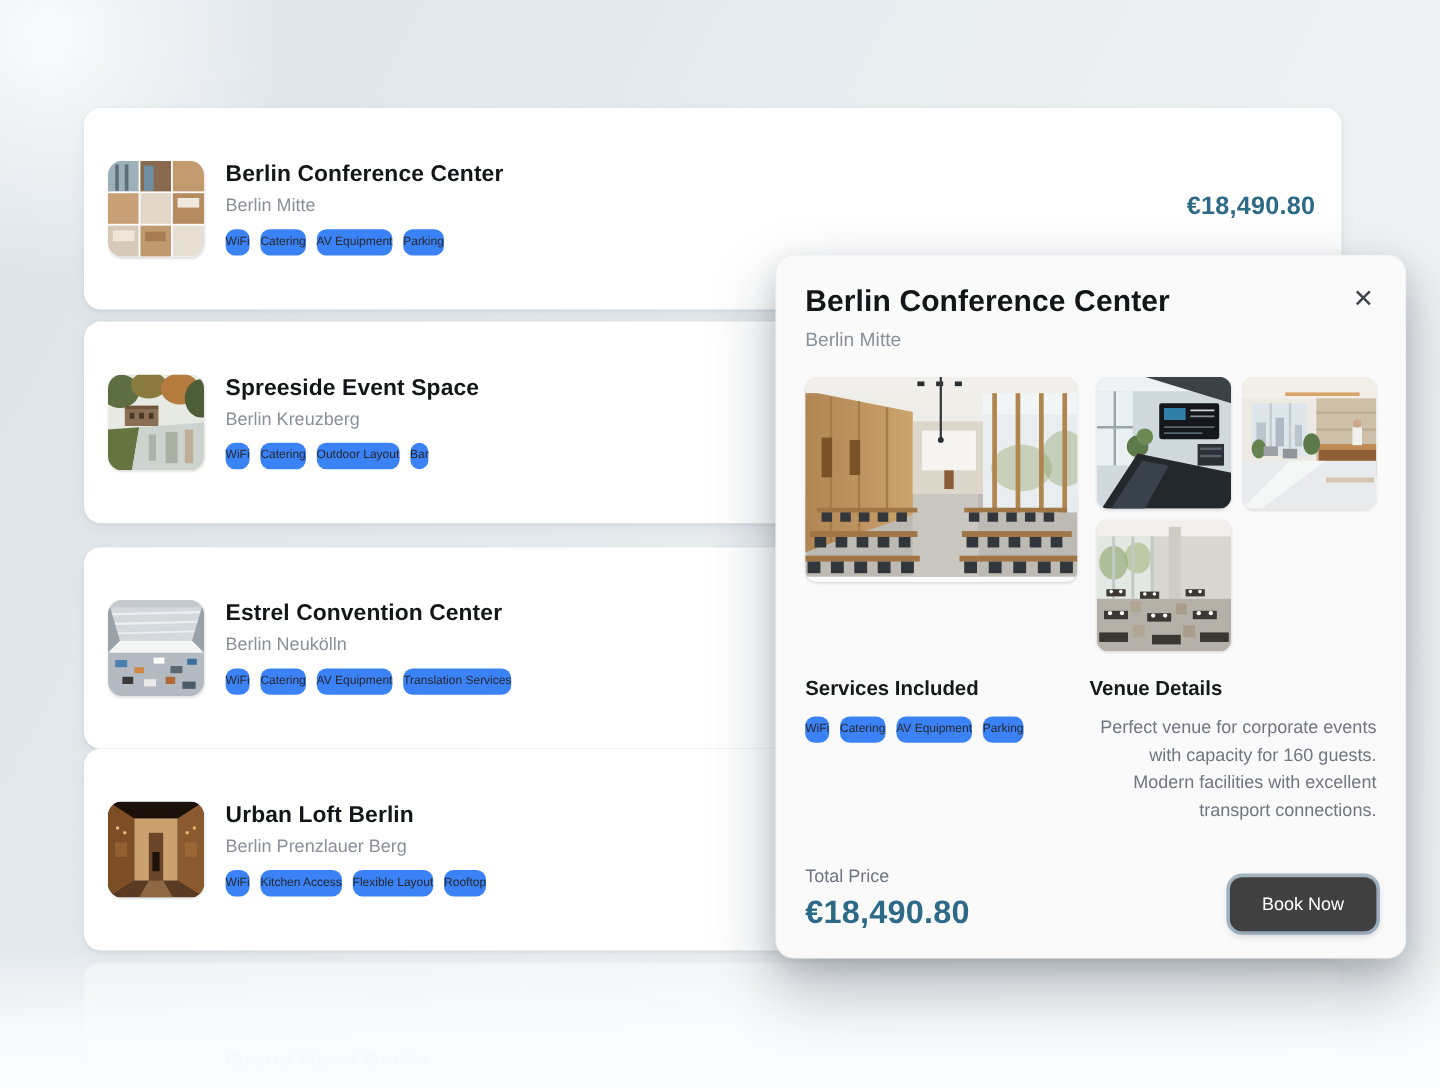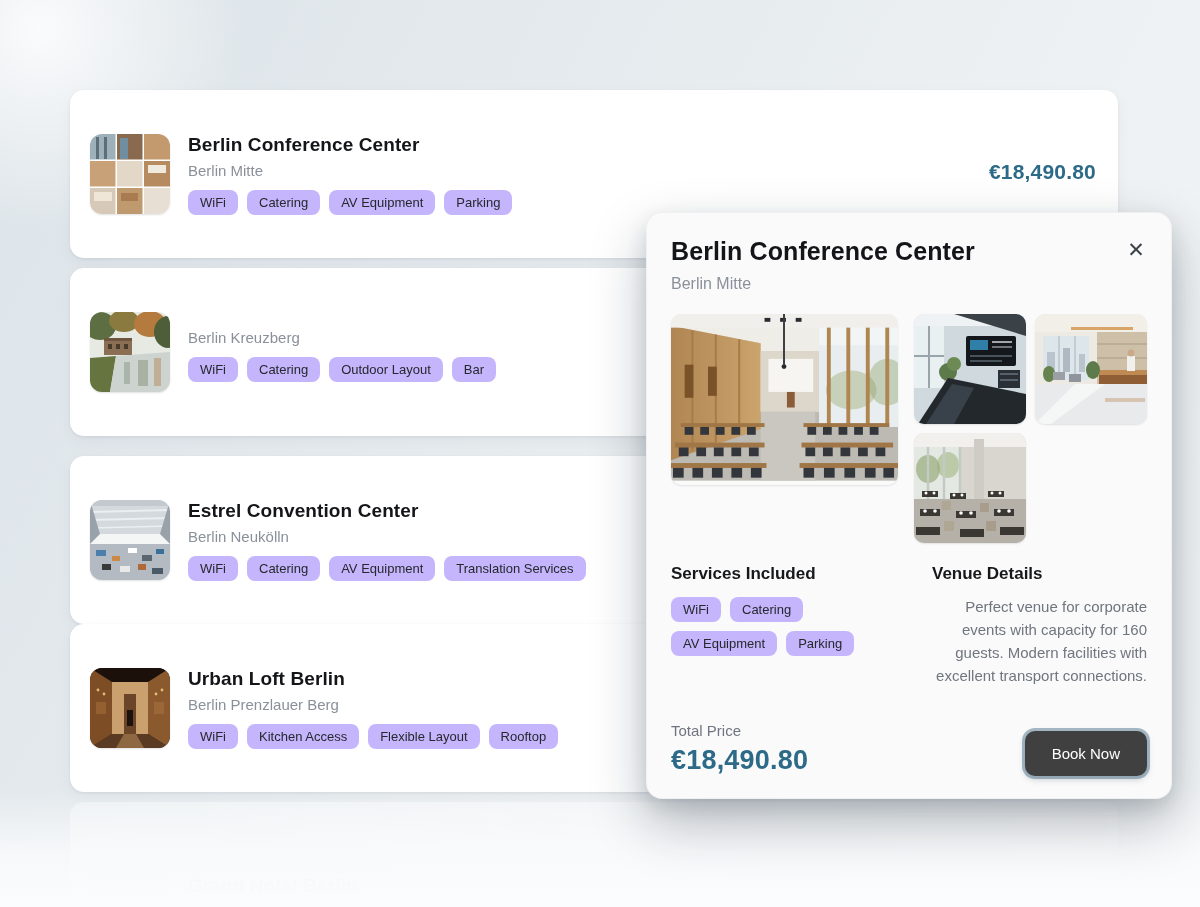--- a/index.html
+++ b/index.html
@@ -24,22 +24,22 @@
   .thumb{
     width:80px;height:80px;border-radius:12px;overflow:hidden;flex:0 0 auto;
     box-shadow:0 1px 2px rgba(0,0,0,.12);
   }
   .thumb svg{display:block;width:80px;height:80px;}
   .info{margin-left:18px;flex:1 1 auto;}
   .v-title{font-size:19px;font-weight:700;color:#141518;letter-spacing:.1px;}
   .v-loc{font-size:15px;color:#8a909a;margin-top:6px;}
   .tags{display:flex;gap:9px;margin-top:11px;flex-wrap:wrap;}
   .pill{
-    background:#c4b5fd;color:#26282c;font-size:13px;line-height:1;
-    padding:6px 12px;border-radius:8px;white-space:nowrap;
+    background:#3b82f6;color:#26282c;font-size:10px;line-height:1;
+    padding:6px 0;border-radius:8px;white-space:nowrap;
   }
   .v-price{font-size:21px;font-weight:700;color:#2d6a88;letter-spacing:.2px;margin-left:20px;align-self:flex-start;margin-top:70px;}
   
   .card.faded{background:rgba(255,255,255,.72);box-shadow:none;opacity:.55;}
   .card.faded .v-title{color:#b9bec6;}
   .thumb-placeholder{width:80px;height:34px;border-radius:10px;background:#f2f3f5;}
   
   .bottom-fade{
     position:absolute;left:0;right:0;bottom:0;height:118px;z-index:3;pointer-events:none;
     background:linear-gradient(180deg,rgba(250,251,252,0) 0%,rgba(250,251,252,.85) 55%,#fbfcfd 100%);
@@ -58,21 +58,21 @@
     font-family:"Liberation Sans",sans-serif;
   }
   .m-title{font-size:25px;font-weight:700;color:#141518;letter-spacing:.1px;padding-right:30px;}
   .m-sub{font-size:16px;color:#8a909a;margin-top:9px;}
   .gallery{display:flex;gap:16px;margin-top:21px;}
   .photo{border-radius:10px;overflow:hidden;box-shadow:0 1px 2px rgba(0,0,0,.10);}
   .photo svg{display:block;}
   .main-photo{width:233px;height:171px;}
   .side-grid{display:grid;grid-template-columns:112px 112px;grid-auto-rows:110px;gap:9px 9px;align-content:start;}
   .side-grid .photo{width:112px;height:110px;}
-  .sections{display:flex;gap:28px;margin-top:21px;}
+  .sections{display:flex;gap:4px;margin-top:21px;}
   .sec-left{width:233px;flex:0 0 auto;}
   .sec-right{flex:1 1 auto;}
   .sec-h{font-size:17px;font-weight:700;color:#17181a;}
   .services{display:flex;flex-wrap:wrap;gap:9px;margin-top:13px;width:233px;}
   .details-text{font-size:15px;color:#70757e;line-height:23px;margin-top:11px;text-align:right;}
   .modal-footer{margin-top:auto;display:flex;align-items:flex-end;justify-content:space-between;gap:16px;}
   .total-label{font-size:15px;color:#6e7580;}
   .total-price{font-size:27px;font-weight:700;color:#2d6a88;margin-top:6px;letter-spacing:.2px;}
   .book-btn{
     background:#404040;color:#ffffff;border:0;border-radius:10px;
@@ -137,20 +137,21 @@
             <rect x="26" y="32" width="4" height="5" fill="#4a3a2a"></rect>
             <rect x="34" y="32" width="4" height="5" fill="#4a3a2a"></rect>
           <path d="M0,46 L26,44 L20,80 L0,80 Z" fill="#66743f"></path>
           <path d="M26,44 L80,40 L80,80 L20,80 Z" fill="#cdd4d0"></path>
           <rect x="34" y="50" width="6" height="22" fill="#9aa69b" opacity=".7"></rect>
             <rect x="48" y="48" width="10" height="26" fill="#8f9a86" opacity=".6"></rect>
             <rect x="64" y="46" width="7" height="28" fill="#b3875c" opacity=".5"></rect>
         </svg>
       </div>
       <div class="info">
+        <div class="v-title">Spreeside Event Space</div>
         <div class="v-loc">Berlin Kreuzberg</div>
         <div class="tags">
           <span class="pill">WiFi</span>
           <span class="pill">Catering</span>
           <span class="pill">Outdoor Layout</span>
           <span class="pill">Bar</span>
         </div>
       </div>
     </div>
   </div>

